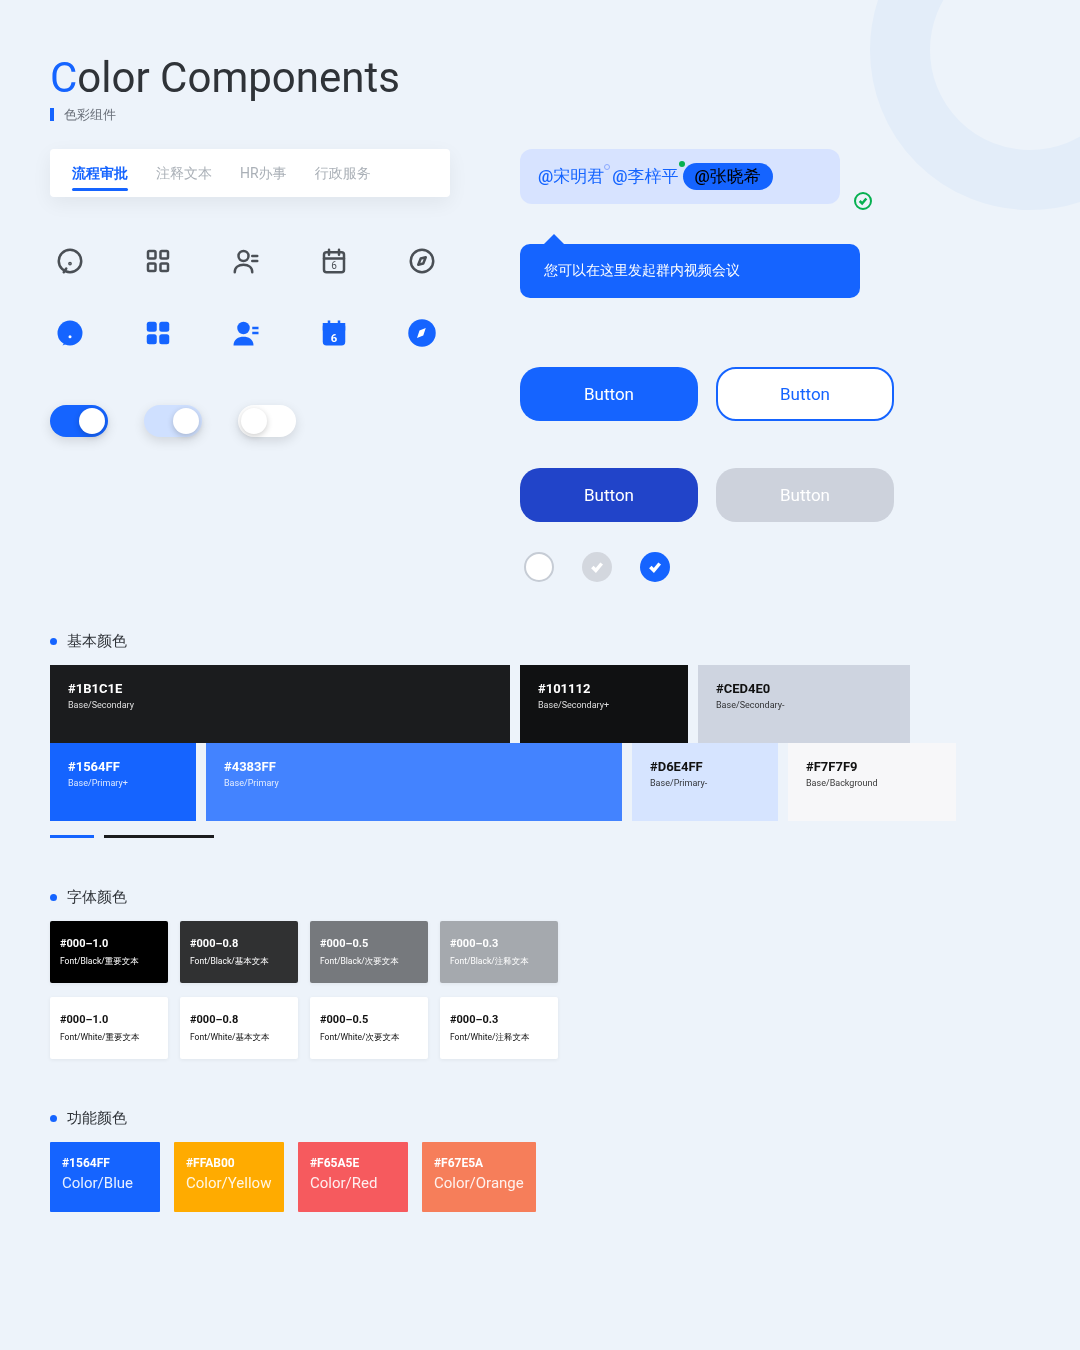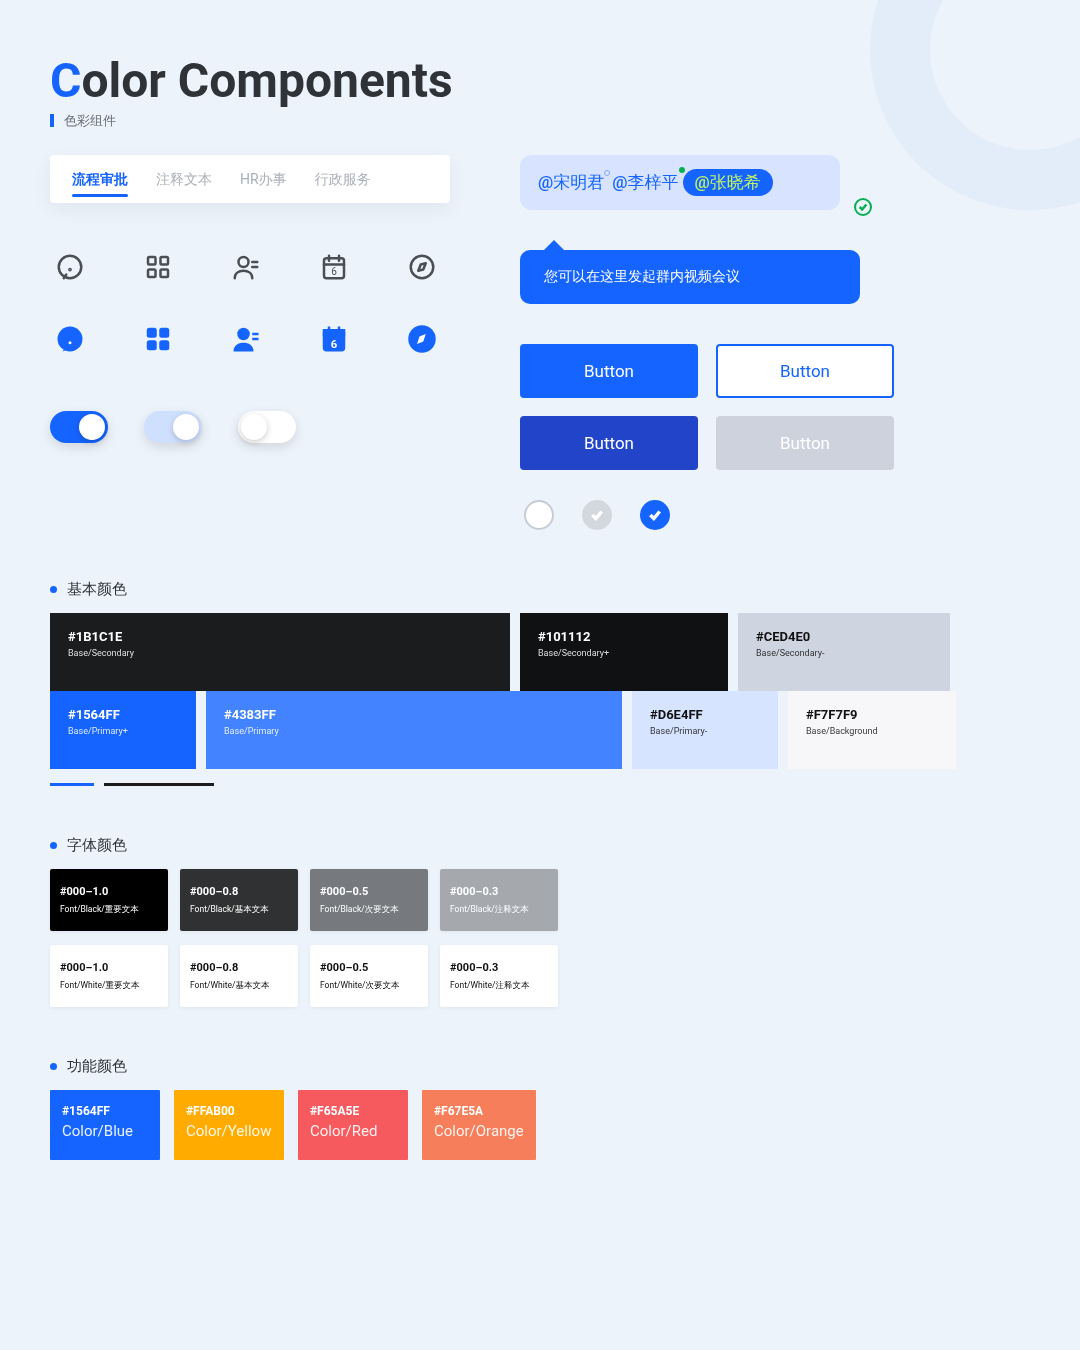--- a/index.html
+++ b/index.html
@@ -26,22 +26,22 @@
     top:-110px;right:-110px;
     width:320px;height:320px;
     border:60px solid #e3edf9;
     border-radius:50%;
     z-index:0;
   }
   .page{position:relative;z-index:1;padding:56px 50px 0 50px;}
 
   
   .title-main{
-    font-size:48px;
-    font-weight:700;
+    font-size:42px;
+    font-weight:400;
     margin:0;
     line-height:1.05;
   }
   .title-main .accent{color:var(--primary);}
   .title-sub{
     margin-top:8px;
     font-size:13px;
     color:#6a707a;
     padding-left:10px;
     border-left:4px solid var(--primary);
@@ -94,41 +94,41 @@
     background:#d7e3ff;
     border-radius:12px;
     padding:14px 18px;
     display:flex;align-items:center;
     font-size:17px;color:var(--primary);font-weight:500;
     position:relative;
     width:320px;
   }
   .mention{position:relative;padding-right:4px;}
   .mention .dot{position:absolute;top:-4px;right:-2px;width:6px;height:6px;border-radius:50%;}
-  .mention-fill{background:var(--primary);color:#bef264;border-radius:14px;padding:2px 12px;}
+  .mention-fill{background:var(--primary);color:#000000;border-radius:14px;padding:2px 12px;}
   .check-small{position:absolute;right:-32px;bottom:-6px;width:18px;height:18px;border:2px solid #06b050;border-radius:50%;display:flex;align-items:center;justify-content:center;}
   .check-small svg{width:10px;height:10px;stroke:#06b050;stroke-width:3;fill:none;}
 
   .tooltip-bubble{
     margin-top:40px;
     background:var(--primary);
     color:#fff;
     font-size:14px;
     border-radius:10px;
     padding:18px 24px;
     position:relative;
     width:340px;
   }
   .tooltip-bubble::before{
     content:"";position:absolute;top:-10px;left:24px;
     border:10px solid transparent;border-bottom-color:var(--primary);border-top:none;
   }
 
   .btn-grid{display:grid;grid-template-columns:178px 178px;gap:18px;margin-top:40px;}
-  .btn{height:54px;border-radius:4px;display:flex;align-items:center;justify-content:center;font-size:17px;cursor:pointer;}
+  .btn{height:54px;border-radius:20px;display:flex;align-items:center;justify-content:center;font-size:17px;cursor:pointer;margin-top:29px;}
   .btn.primary{background:var(--primary);color:#fff;}
   .btn.outline{background:#fff;color:var(--primary);border:2px solid var(--primary);}
   .btn.dark{background:#2144c9;color:#fff;}
   .btn.disabled{background:#cdd2dc;color:#fff;cursor:default;}
 
   .radios{display:flex;gap:28px;margin-top:30px;padding-left:4px;}
   .radio{width:30px;height:30px;border-radius:50%;display:flex;align-items:center;justify-content:center;}
   .radio.empty{border:2px solid #c6ccd5;background:#fff;}
   .radio.grey{background:#d3d7de;}
   .radio.blue{background:var(--primary);}
@@ -317,21 +317,21 @@
     </div>
   </div>
 
   <div class="sect">
     <div class="sect-h">基本颜色</div>
     <div class="row gap" id="basicRow1">
         <div class="swatch dark" style="background: rgb(27, 28, 30); width: 460px;">
           <div class="hex">#1B1C1E</div>
           <div class="tag">Base/Secondary</div>
         </div>
-        <div class="swatch dark" style="background: rgb(16, 17, 18); width: 208px;">
+        <div class="swatch dark" style="background: rgb(16, 17, 18); width: 168px;">
           <div class="hex">#101112</div>
           <div class="tag">Base/Secondary+</div>
         </div>
         <div class="swatch light" style="background: rgb(206, 212, 224); width: 212px;">
           <div class="hex">#CED4E0</div>
           <div class="tag">Base/Secondary-</div>
         </div>
       </div>
     <div class="row gap" id="basicRow2" style="margin-top:0;">
         <div class="swatch dark" style="background: rgb(21, 100, 255); width: 146px;">

